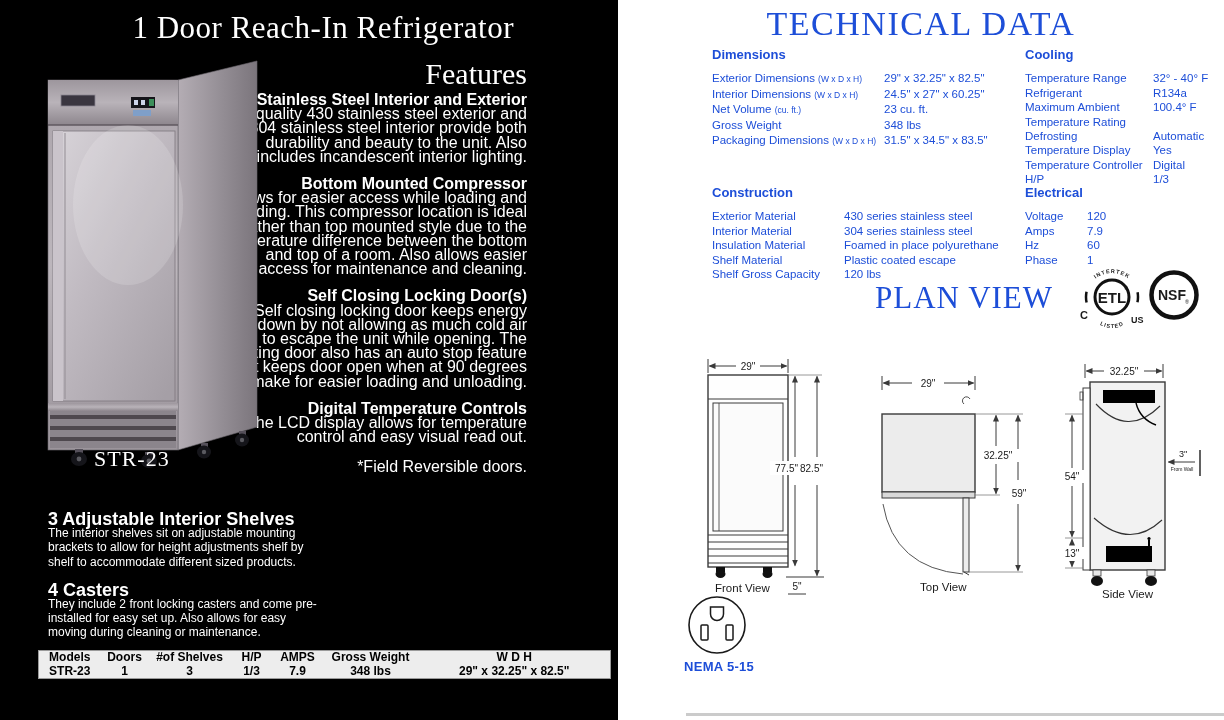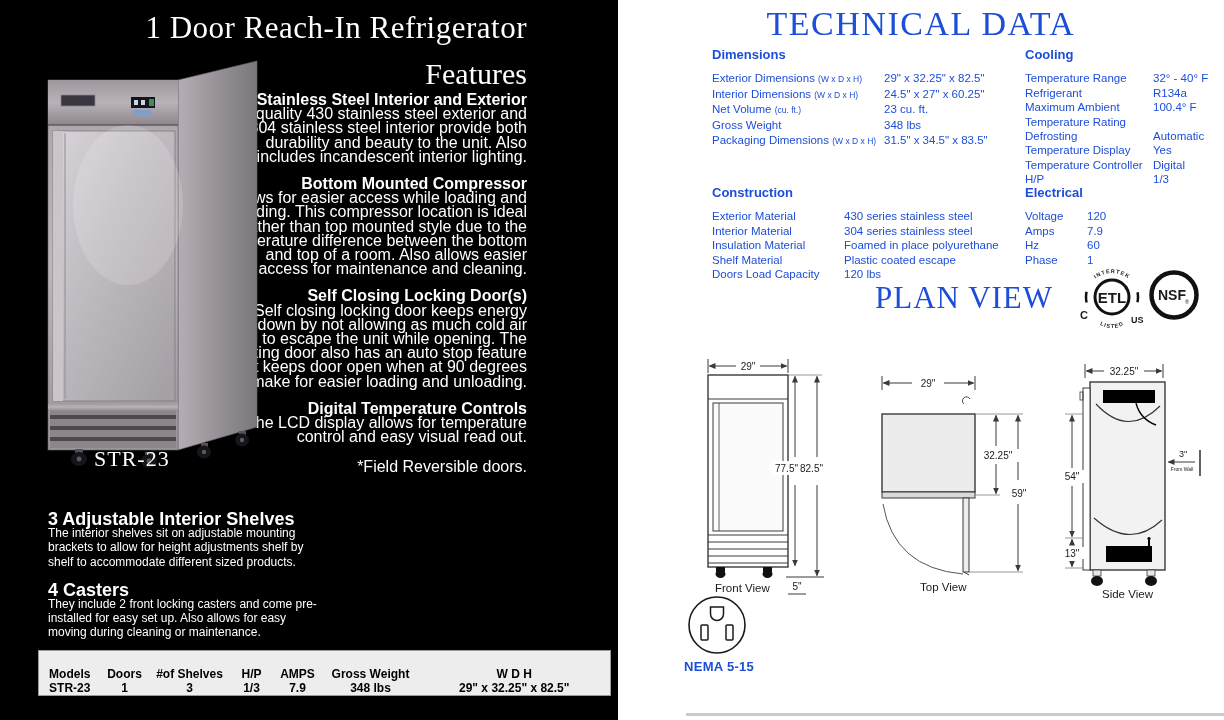--- a/index.html
+++ b/index.html
@@ -2,38 +2,38 @@
 <html><head>
 <meta charset="utf-8">
 <style>
   html,body{margin:0;padding:0}
   body{width:1224px;height:720px;position:relative;overflow:hidden;background:#fff;
        font-family:"Liberation Sans",sans-serif;-webkit-font-smoothing:antialiased}
   .page-left{position:absolute;left:0;top:0;width:618px;height:720px;background:#000;color:#fff}
   .page-right{position:absolute;left:618px;top:0;width:606px;height:720px;background:#fff;color:#1d4ed8}
 
   
-  .lp-title{position:absolute;right:91px;top:10px;font-family:"Liberation Serif",serif;
+  .lp-title{position:absolute;right:104px;top:10px;font-family:"Liberation Serif",serif;
             font-size:31px;font-weight:400;letter-spacing:.5px;white-space:nowrap}
   .lp-sub{position:absolute;right:91px;top:57px;font-family:"Liberation Serif",serif;font-size:30px}
   .features{position:absolute;right:91px;top:93px;width:312px;text-align:right;
             font-size:16px;line-height:14.2px}
   .feat{margin-bottom:13px}
   .f-h{font-weight:bold}
   .f-note{margin-top:16px}
   .model{position:absolute;left:94px;top:446px;font-family:"Liberation Serif",serif;
          font-size:22px;letter-spacing:1px}
   .details{position:absolute;left:48px;top:512px;width:274px;font-size:12px;line-height:14.2px}
   .det{margin-bottom:14px}
   .d-h{font-weight:bold;font-size:18px}
   table.spec{position:absolute;left:38px;top:650px;width:572px;border-collapse:collapse;
              background:#ededed;border:1px solid #9a9a9a;table-layout:fixed;color:#000}
   table.spec th,table.spec td{font-size:12px;font-weight:bold;text-align:center;
              padding:0;line-height:13.5px;white-space:nowrap}
-  table.spec tr.hdr th{padding-top:17px}
+  table.spec tr.hdr th{padding-top:0}
 
   
   .rp-title{position:absolute;left:0;top:5px;width:100%;text-align:center;
             font-family:"Liberation Serif",serif;font-size:34px;letter-spacing:1.5px}
   .sec{position:absolute;font-size:11.5px;line-height:14.4px}
   .sec-h{font-weight:bold;font-size:13px;margin-bottom:9px}
   .srow{display:flex}
   .srow .val{white-space:nowrap}
   .sec small{font-size:8.5px}
   .sec-dim{left:94px;top:48px;width:320px}
@@ -270,21 +270,21 @@
       </div>
     <div class="srow">
         <span class="lbl">Insulation Material</span>
         <span class="val">Foamed in place polyurethane</span>
       </div>
     <div class="srow">
         <span class="lbl">Shelf Material</span>
         <span class="val">Plastic coated escape</span>
       </div>
     <div class="srow">
-        <span class="lbl">Doors Load Capacity</span>
+        <span class="lbl">Shelf Gross Capacity</span>
         <span class="val">120 lbs</span>
       </div>
   </div>
 
   <div class="sec sec-elec">
     <div class="sec-h">Electrical</div>
     <div class="srow">
         <span class="lbl">Voltage</span>
         <span class="val">120</span>
       </div>

